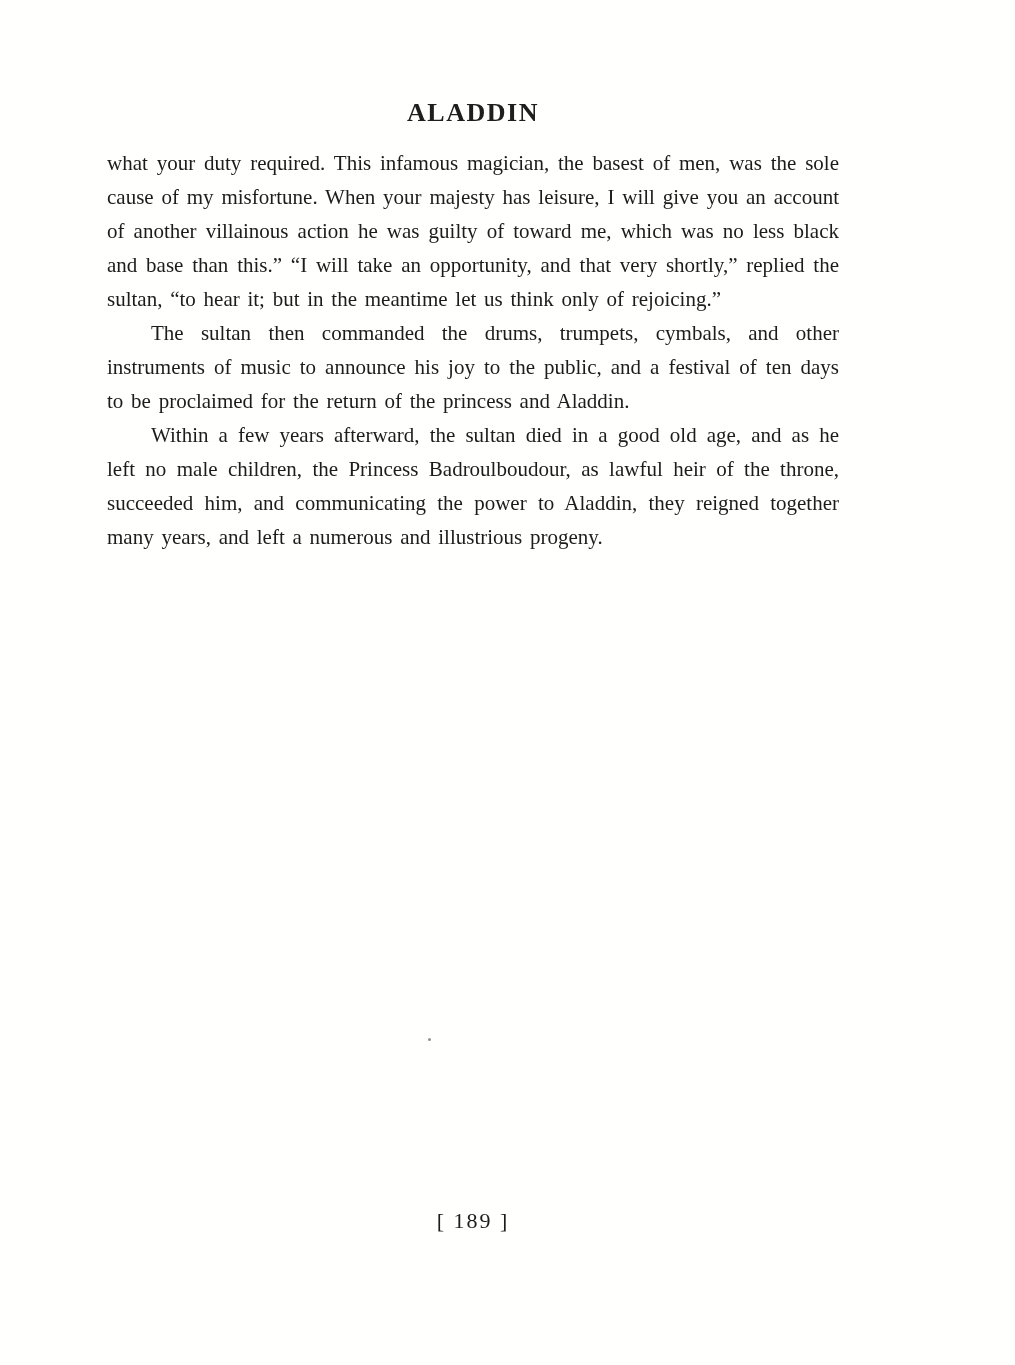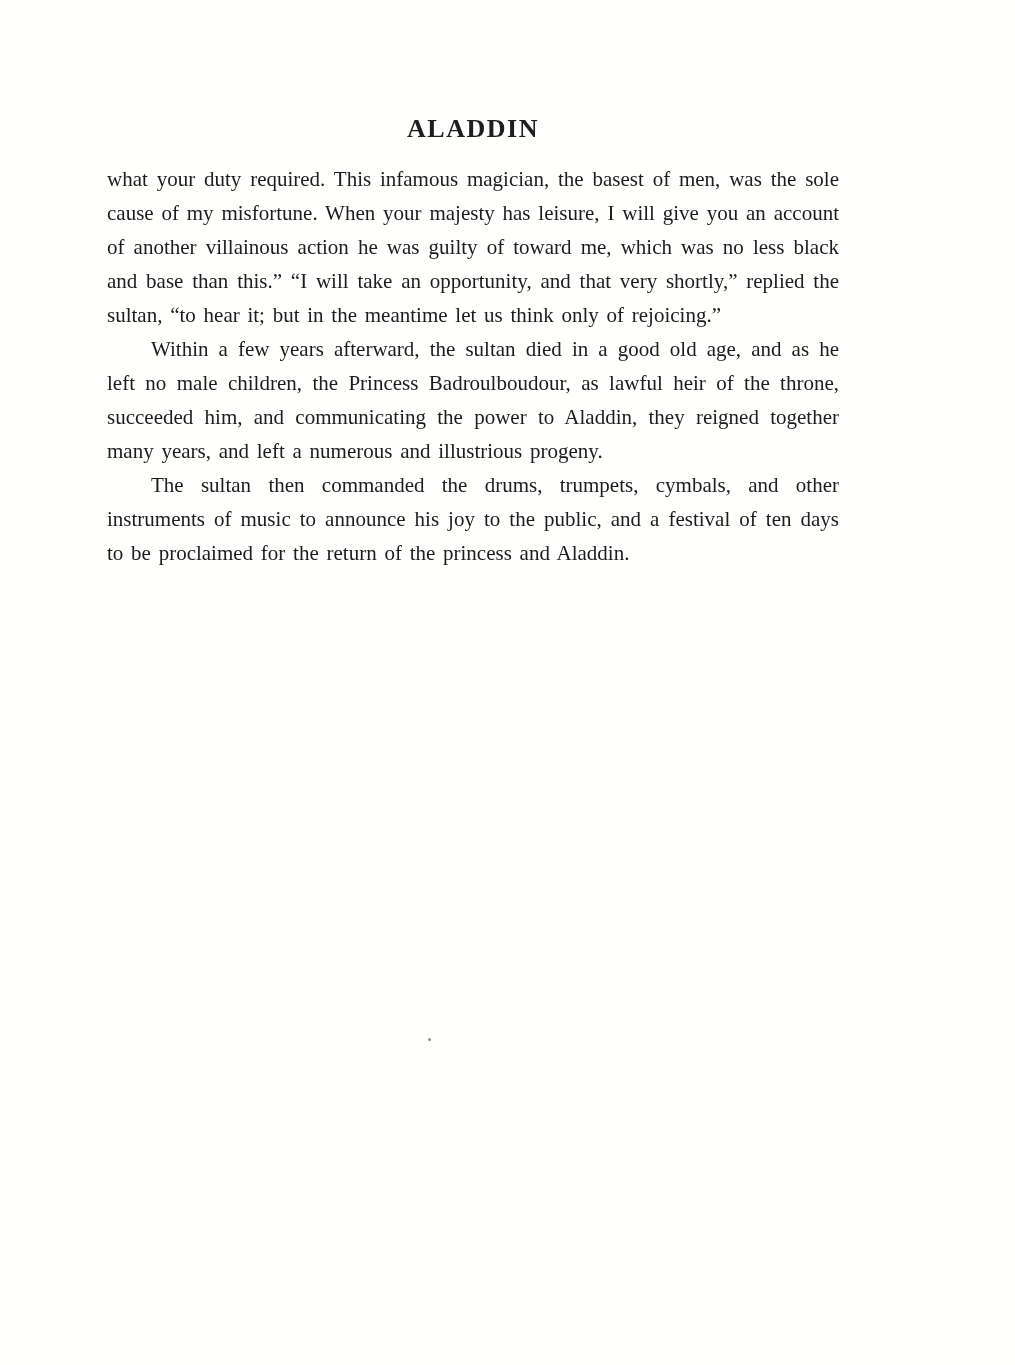--- a/index.html
+++ b/index.html
@@ -14,21 +14,20 @@
     background: #fffffe;
     overflow: hidden;
     font-family: "Liberation Serif", serif;
     color: #1b1b1b;
   }
   .content {
     position: absolute;
     left: 107px;
     top: 98px;
     width: 732px;
-    margin-top: 16px;
   }
   .running-head {
     margin: 0 0 18px 0;
     text-align: center;
     font-size: 26px;
     line-height: 30px;
     font-weight: 700;
     letter-spacing: 1.5px;
     color: #1e1e1e;
   }
@@ -63,17 +62,18 @@
     border-radius: 50%;
   }
 </style>
 </head>
 <body>
 
 <div class="page">
   <div class="content">
     <h1 class="running-head">ALADDIN</h1>
     <p class="body-par">what your duty required.  This infamous magician, the basest of men, was the sole cause of my misfortune.  When your majesty has leisure, I will give you an account of another villainous action he was guilty of toward me, which was no less black and base than this.”  “I will take an opportunity, and that very shortly,” replied the sultan, “to hear it; but in the meantime let us think only of rejoicing.”</p>
+    <p class="body-par indent">The sultan then commanded the drums, trumpets, cymbals, and other instruments of music to announce his joy to the public, and a festival of ten days to be proclaimed for the return of the princess and Aladdin.</p>
     <p class="body-par indent">Within a few years afterward, the sultan died in a good old age, and as he left no male children, the Princess Badroulboudour, as lawful heir of the throne, succeeded him, and communicating the power to Aladdin, they reigned together many years, and left a numerous and illustrious progeny.</p>
-    <p class="body-par indent">The sultan then commanded the drums, trumpets, cymbals, and other instruments of music to announce his joy to the public, and a festival of ten days to be proclaimed for the return of the princess and Aladdin.</p>
   </div>
   <div class="speck"></div>
+  <div class="folio">[ 189 ]</div>
 </div>
 
 </body></html>

